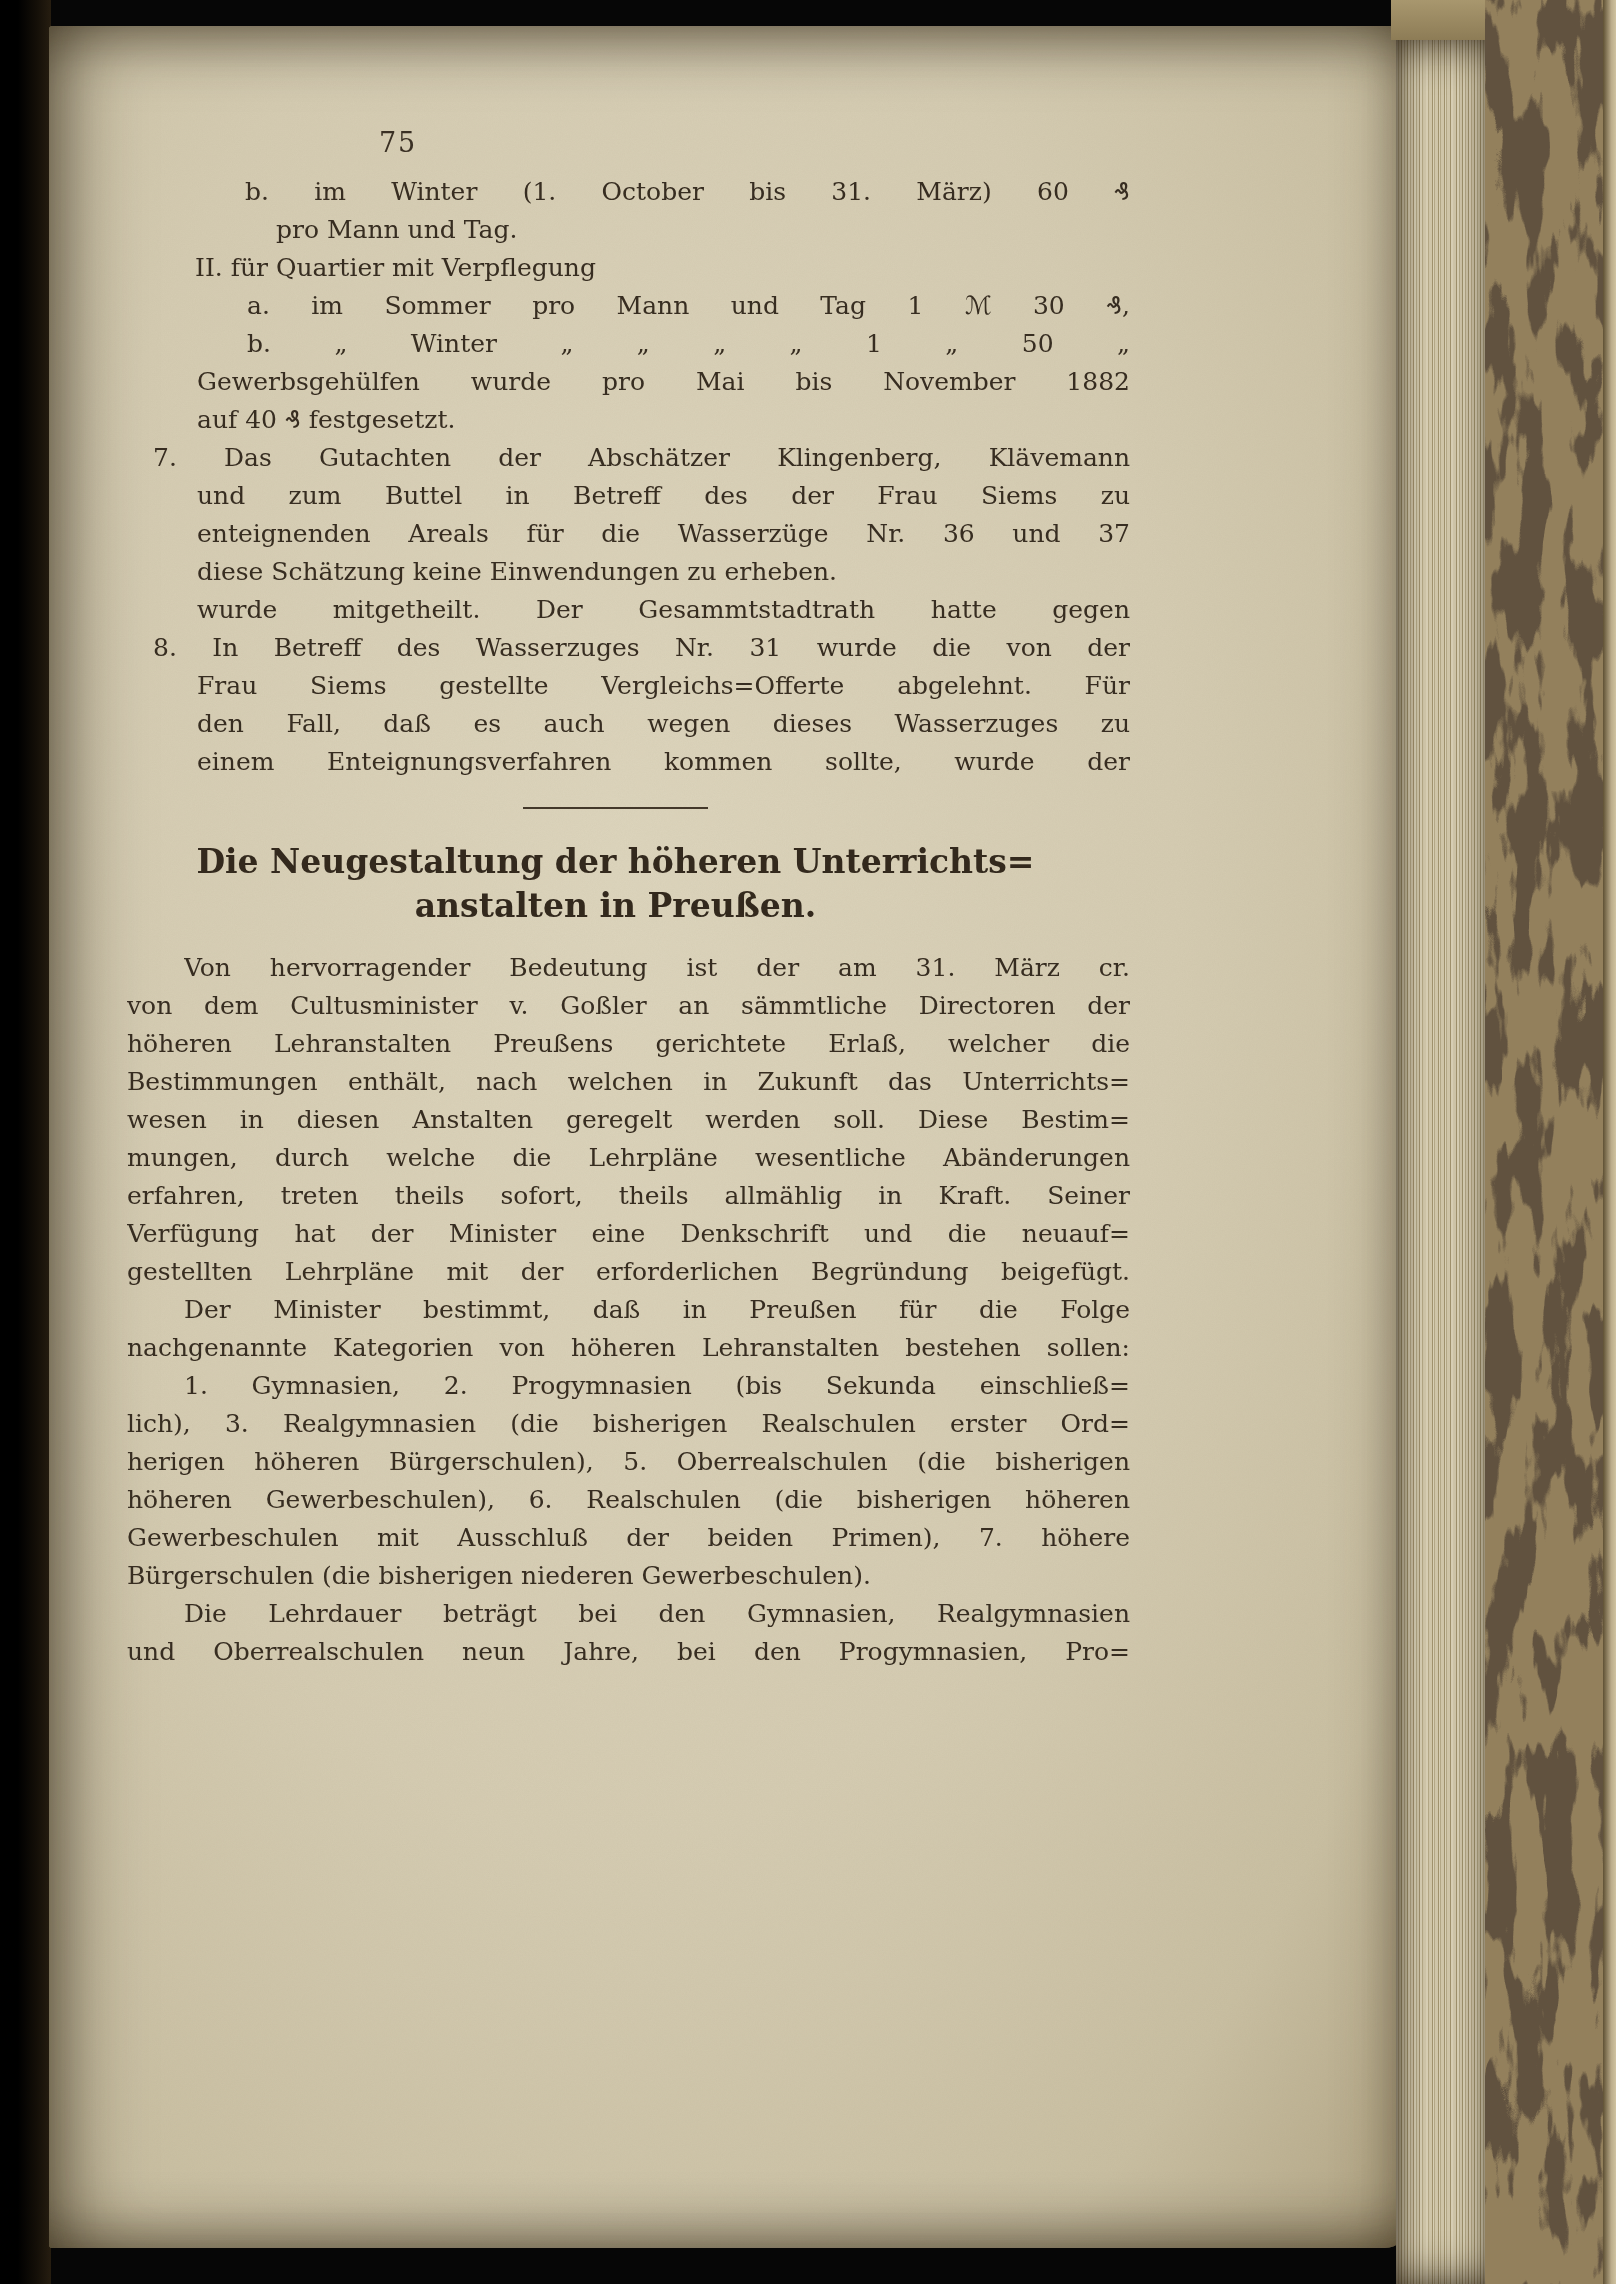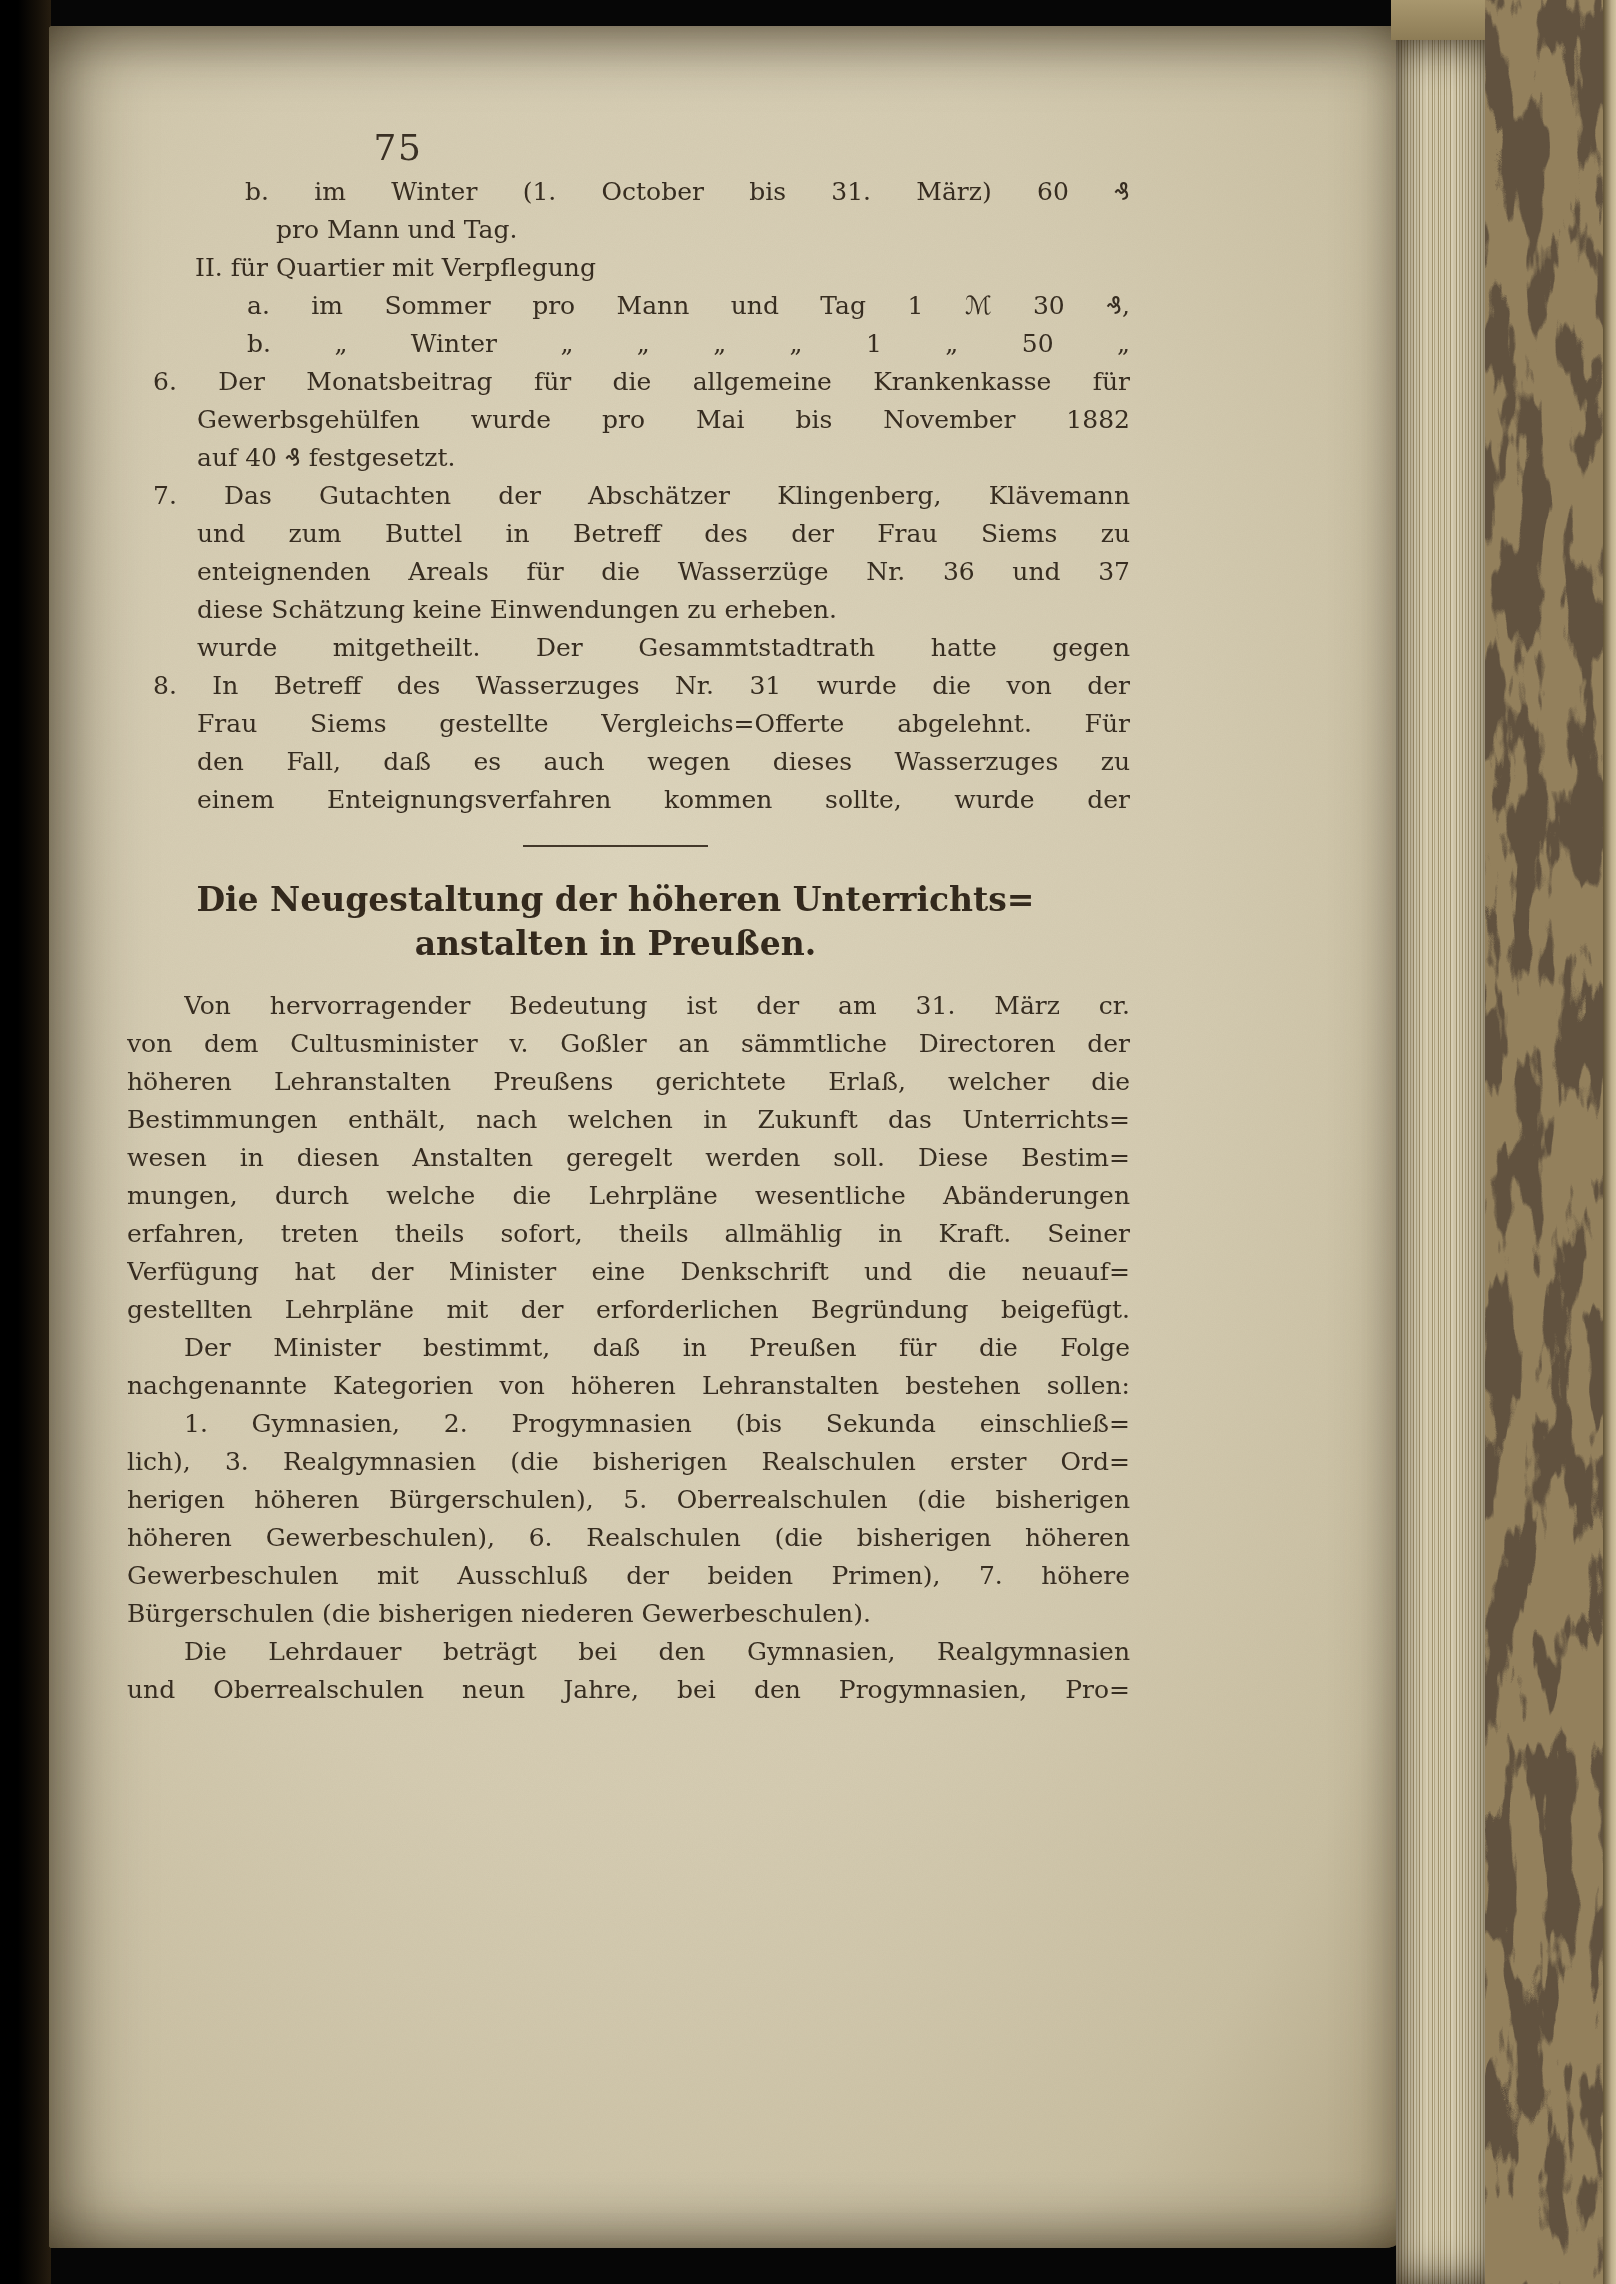--- a/index.html
+++ b/index.html
@@ -29,21 +29,21 @@
       inset 0 -35px 61px -26px rgba(35,25,10,.48);
     border-radius:3.5px 15.7px 23px 3.5px;
   }
   .grain {
     position:absolute; inset:0; width:100%; height:100%;
     border-radius:inherit; pointer-events:none; opacity:.5;
   }
 
   .pagenum {
     position:absolute; left:288px; top:101px; width:122px;
-    text-align:center; font-size:36px; color:#3a3024; letter-spacing:1.7px;
+    text-align:center; font-size:27px; color:#3a3024; letter-spacing:1.7px;
   }
 
   .text-col {
     position:absolute; left:52px; top:147px; width:1029px;
     color:#372d21; font-size:25px;
   }
   .tline {
     line-height:38px; height:38px; overflow:hidden; white-space:nowrap;
   }
   .tline.just {
@@ -106,21 +106,20 @@
     <div class="pagenum">75</div>
 
     <div class="text-col">
 
       <div class="list-block">
           <div class="tline just" style="margin-left: 144px;">b. im Winter (1. October bis 31. März) 60 ₰</div>
           <div class="tline" style="margin-left: 175px;">pro Mann und Tag.</div>
           <div class="tline" style="margin-left: 94px;">II. für Quartier mit Verpflegung</div>
           <div class="tline just" style="margin-left: 146px;">a. im Sommer pro Mann und Tag 1 ℳ 30 ₰,</div>
           <div class="tline just" style="margin-left: 146px;">b. „ Winter „ „ „ „ 1 „ 50 „</div>
-          <div class="tline just" style="margin-left: 52px;">6. Der Monatsbeitrag für die allgemeine Krankenkasse für</div>
           <div class="tline just" style="margin-left: 96px;">Gewerbsgehülfen wurde pro Mai bis November 1882</div>
           <div class="tline" style="margin-left: 96px;">auf 40 ₰ festgesetzt.</div>
           <div class="tline just" style="margin-left: 52px;">7. Das Gutachten der Abschätzer Klingenberg, Klävemann</div>
           <div class="tline just" style="margin-left: 96px;">und zum Buttel in Betreff des der Frau Siems zu</div>
           <div class="tline just" style="margin-left: 96px;">enteignenden Areals für die Wasserzüge Nr. 36 und 37</div>
           <div class="tline" style="margin-left: 96px;">diese Schätzung keine Einwendungen zu erheben.</div>
           <div class="tline just" style="margin-left: 96px;">wurde mitgetheilt. Der Gesammtstadtrath hatte gegen</div>
           <div class="tline just" style="margin-left: 52px;">8. In Betreff des Wasserzuges Nr. 31 wurde die von der</div>
           <div class="tline just" style="margin-left: 96px;">Frau Siems gestellte Vergleichs=Offerte abgelehnt. Für</div>
           <div class="tline just" style="margin-left: 96px;">den Fall, daß es auch wegen dieses Wasserzuges zu</div>

